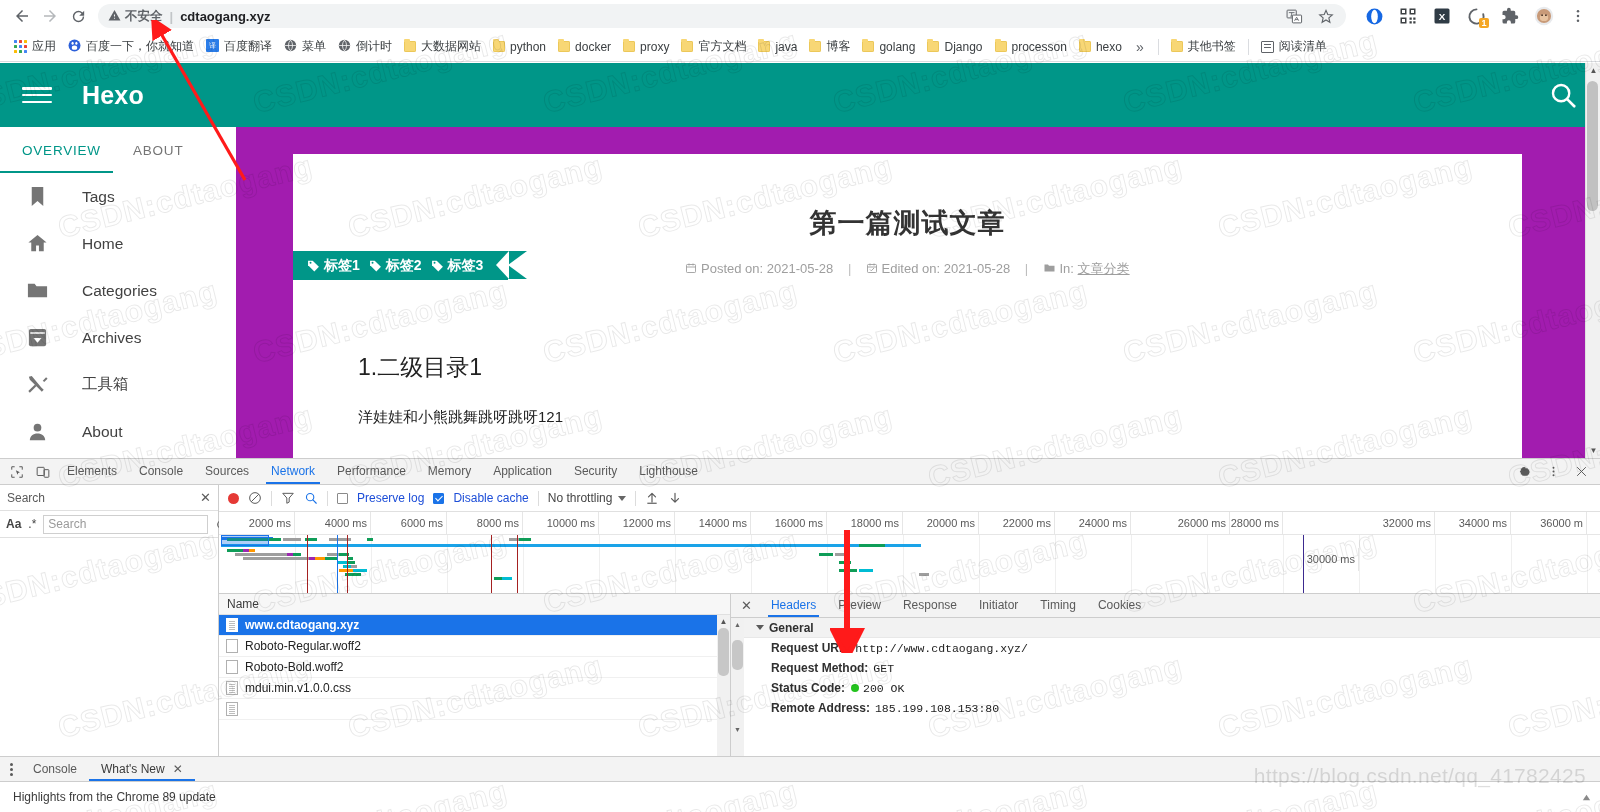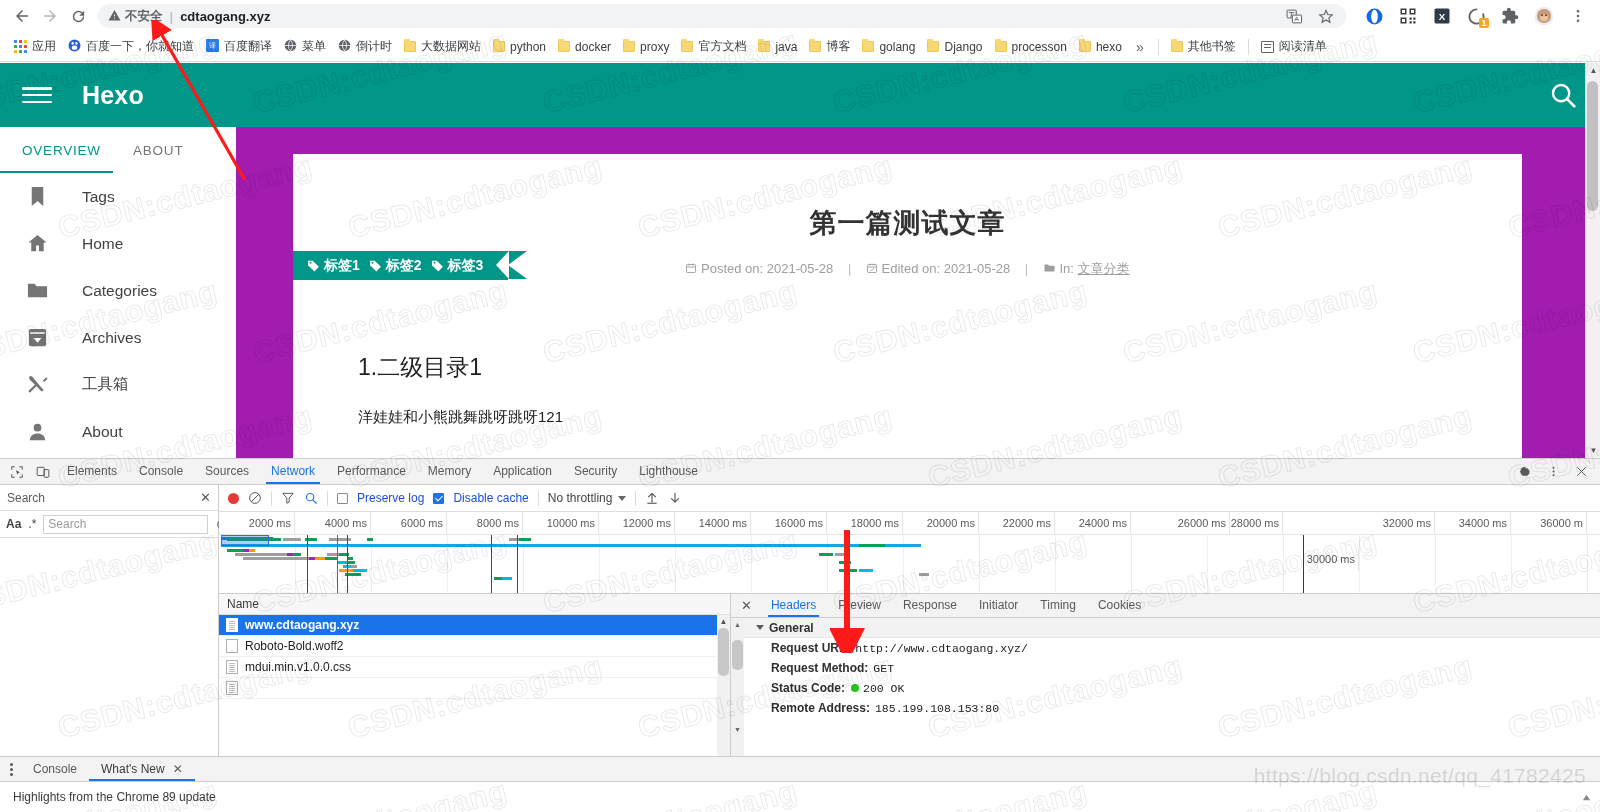--- a/index.html
+++ b/index.html
@@ -882,20 +882,24 @@
 
         <div id="req-list">
           <div id="req-head">Name</div>
           <div id="req-rows">
             <div class="req-row selected">
               <span class="file-ico doc"></span>
               <span>www.cdtaogang.xyz</span>
             </div>
             <div class="req-row">
               <span class="file-ico"></span>
+              <span>Roboto-Regular.woff2</span>
+            </div>
+            <div class="req-row">
+              <span class="file-ico"></span>
               <span>Roboto-Bold.woff2</span>
             </div>
             <div class="req-row">
               <span class="file-ico doc"></span>
               <span>mdui.min.v1.0.0.css</span>
             </div>
             <div class="req-row">
               <span class="file-ico doc"></span>
             </div>
             <div id="req-scroll">

